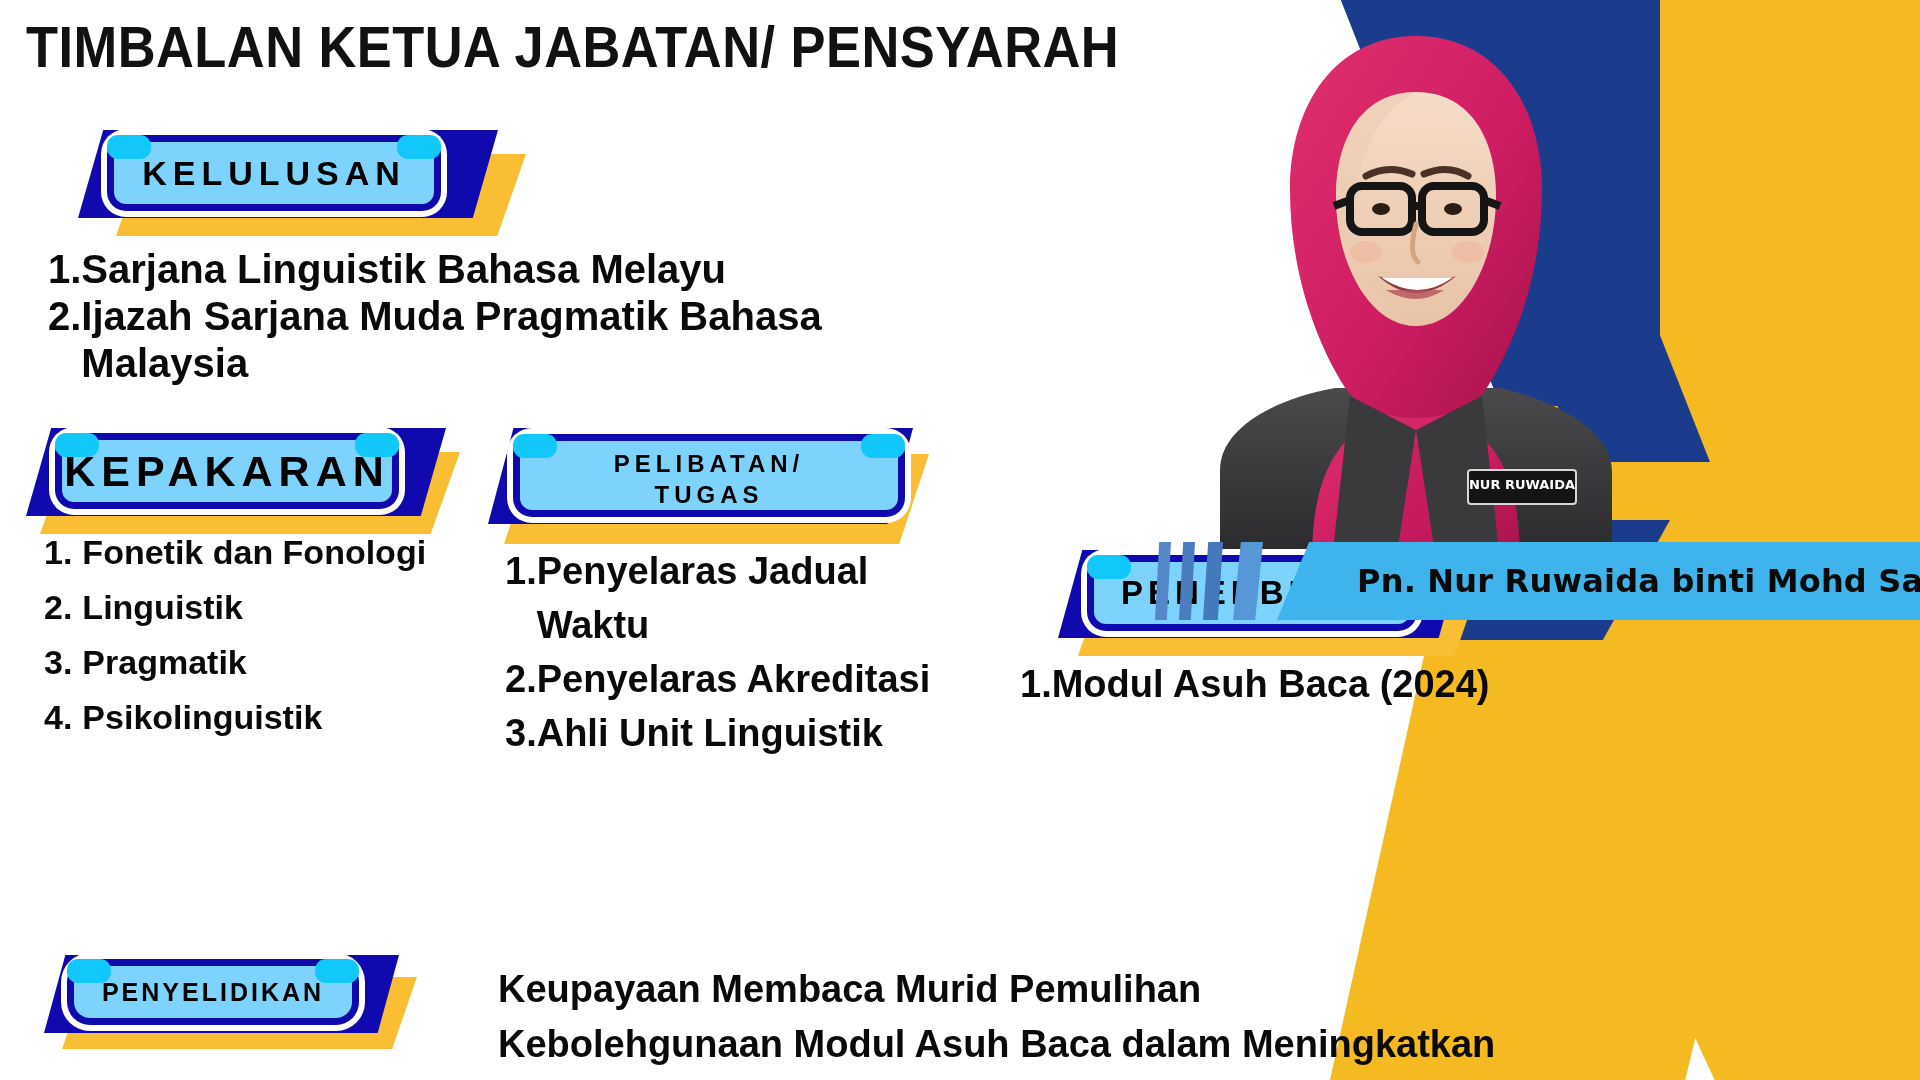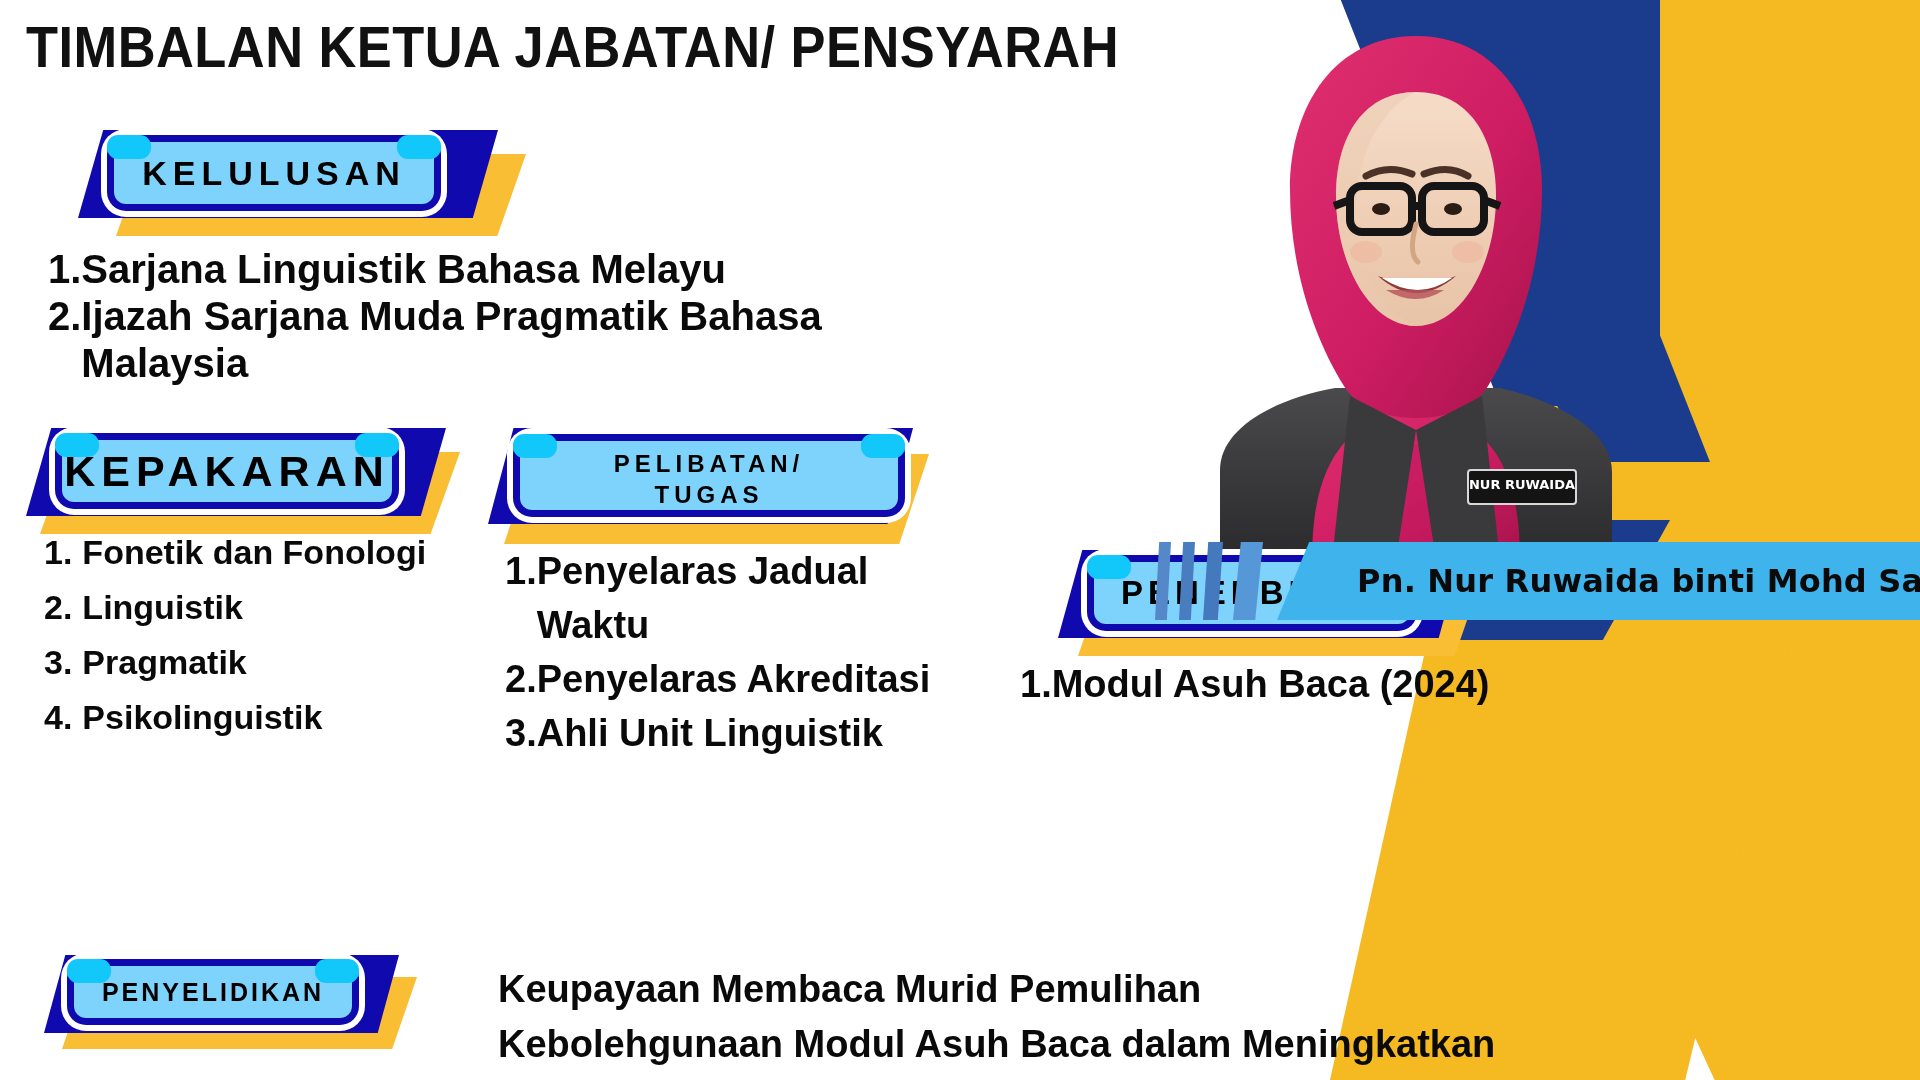--- a/index.html
+++ b/index.html
@@ -287,21 +287,21 @@
   <div class="list cond" style="left:1020px;top:660px;width:560px;font-size:38px;line-height:1.3;">
     <div class="row">
       <span class="num">1.</span>
       <span class="txt">Modul Asuh Baca (2024)</span>
     </div>
   </div>
 
   <div class="badge" style="left:44px;top:955px;width:400px;height:95px;">
     <div class="yellow" style="left:18px;top:22px;width:355px;height:72px;"></div>
     <div class="navy" style="left:0;top:0;width:355px;height:78px;"></div>
-    <div class="inner" style="left:30px;top:11px;width:278px;height:52px;">
+    <div class="inner" style="left:30px;top:11px;width:278px;height:52px;border-radius:16px;">
       <span class="lbl cond" style="font-size:25px;letter-spacing:3px;">PENYELIDIKAN</span>
     </div>
   </div>
 
   <div class="list cond" style="left:498px;top:962px;width:1140px;font-size:38px;line-height:1.45;font-weight:800;">
     <div>Keupayaan Membaca Murid Pemulihan</div>
     <div>Kebolehgunaan Modul Asuh Baca dalam Meningkatkan</div>
   </div>
 
 </div>

